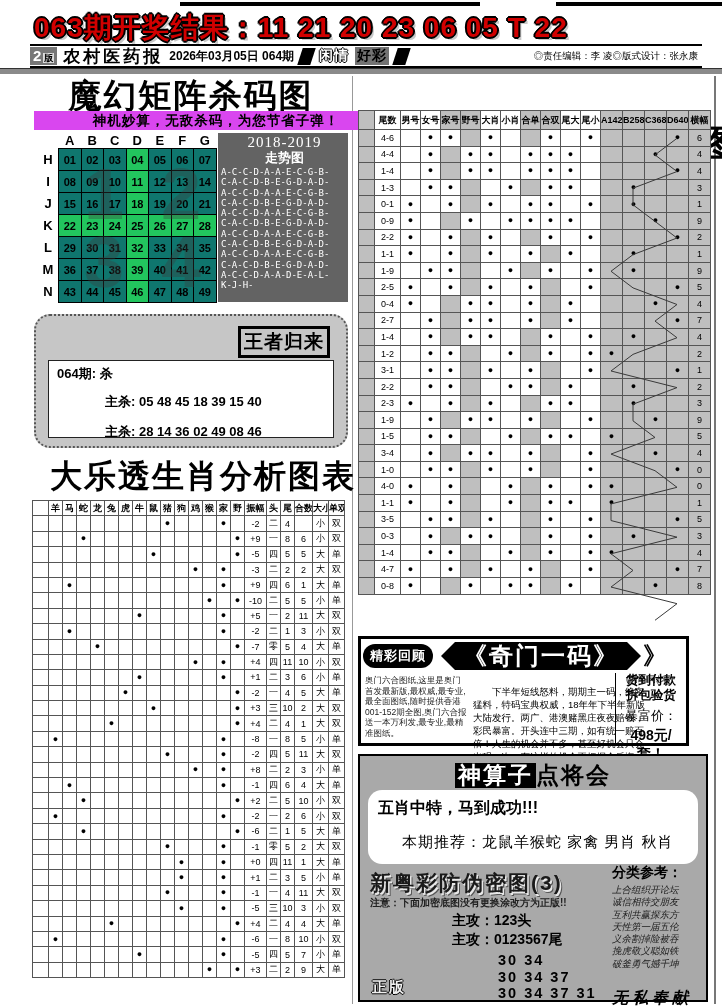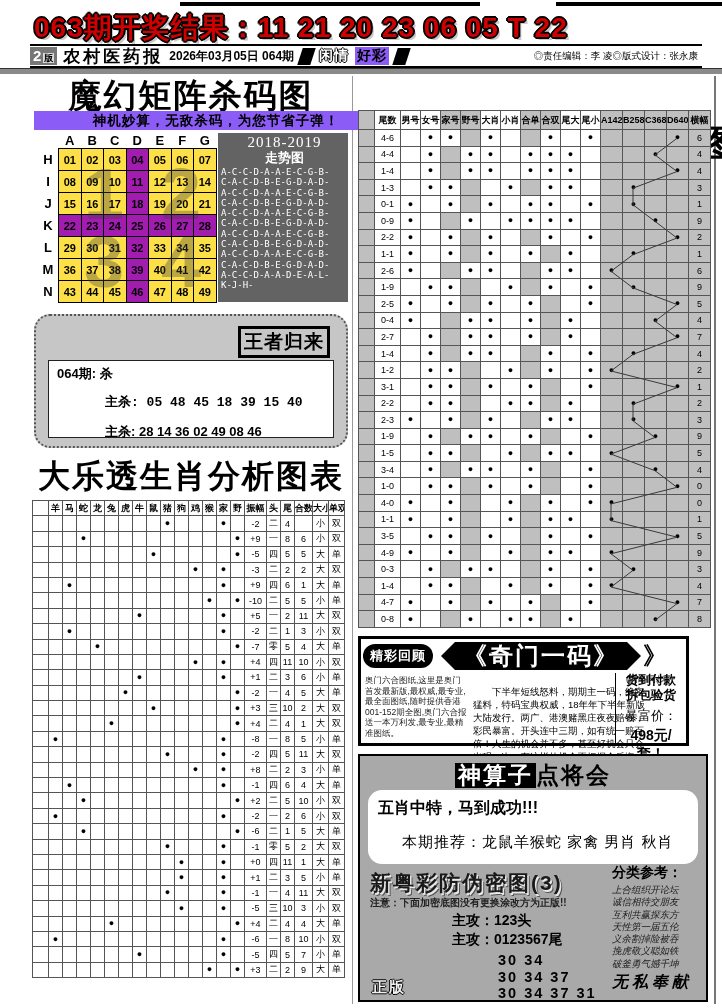--- a/index.html
+++ b/index.html
@@ -16,59 +16,59 @@
   .mast{position:absolute;top:44px;left:30px;width:672px;height:20px;border-top:2px solid #000;
     border-bottom:2px solid #000;display:flex;align-items:center;gap:6px;background:#fff;}
   .pagebox{background:#777;color:#fff;font-weight:900;font-size:15px;padding:0 3px;height:18px;
     line-height:18px;}
   .pagebox .ban{color:#000;font-size:9px;background:#ddd;padding:0 1px;margin-left:2px;}
   .paper{font-family:"Liberation Serif",serif;font-weight:900;font-size:17px;letter-spacing:3px;}
   .dateline{font-size:12px;font-weight:bold;}
   .wedge{display:inline-block;width:13px;height:17px;background:#000;transform:skewX(-18deg);}
   .xq{font-weight:bold;font-size:14px;color:#fff;letter-spacing:1px;
     text-shadow:-1px 0 #000,1px 0 #000,0 -1px #000,0 1px #000;}
-  .hc{font-weight:bold;font-size:14px;background:#8b5cf6;padding:0 2px;letter-spacing:1px;}
+  .hc{font-weight:bold;font-size:14px;background:#737373;padding:0 2px;letter-spacing:1px;}
   .editors{margin-left:auto;font-size:9.5px;display:flex;padding-right:4px;}
   .thickrule{position:absolute;top:68px;left:0;width:722px;height:5px;background:#8a8a8a;
     border-top:1.5px solid #333;}
   .vdiv{position:absolute;top:76px;width:1px;height:928px;background:#999;}
   .vdiv2{position:absolute;top:76px;width:2px;height:928px;background:#777;}
   
   .h-left{position:absolute;left:34px;width:314px;text-align:center;font-weight:900;
     letter-spacing:2px;white-space:nowrap;}
   .mx-title{top:74px;font-size:33px;}
-  .dlt-title{top:455px;font-size:32px;}
+  .dlt-title{top:455px;font-size:32px;margin-left:12px;}
   .qxc-title{position:absolute;left:368px;top:76px;width:358px;text-align:center;
     font-weight:900;font-size:37px;white-space:nowrap;margin-top:43px;}
-  .mx-sub{position:absolute;top:111px;left:34px;width:364px;height:19px;background:#8b5cf6;
+  .mx-sub{position:absolute;top:111px;left:34px;width:364px;height:19px;background:#d946ef;
     font-size:13.5px;font-weight:bold;text-align:center;line-height:19px;letter-spacing:1px;}
   
   .mx-wrap{position:absolute;top:133px;left:34px;width:314px;height:169px;}
   .mx-grid{border-collapse:collapse;table-layout:fixed;position:absolute;left:4px;top:0;}
   .mx-grid td{width:21.5px;height:21px;text-align:center;font-size:11px;padding:0;}
   .mx-grid td.lbl{border:none;font-weight:bold;font-size:13px;height:15px;width:20px;}
-  .mx-grid td.num{border:1.5px solid #000;font-weight:bold;background:#fde047;}
-  .mx-grid td.sh{background:#a21caf;}
+  .mx-grid td.num{border:1.5px solid #000;font-weight:bold;background:#0f766e;}
+  .mx-grid td.sh{background:#22c55e;}
   .wm{position:absolute;font-size:72px;font-weight:bold;color:rgba(60,60,60,0.35);
     z-index:5;pointer-events:none;line-height:1;}
   .trendpanel{position:absolute;left:184px;top:0;width:130px;height:169px;background:#636363;
     color:#fff;overflow:hidden;padding:1px 0 0 3px;box-sizing:border-box;}
   .tp-title{font-family:"Liberation Serif",serif;font-size:15px;text-align:center;letter-spacing:1px;}
   .tp-sub{font-weight:bold;font-size:13px;text-align:center;margin-top:-2px;}
   .tp-lines{font-family:"DejaVu Sans Mono",monospace;font-size:9px;line-height:10.3px;
     white-space:nowrap;}
   
   .zg-box{position:absolute;top:314px;left:34px;width:310px;height:130px;background:#c6c6c6;
     border:2px dotted #555;border-radius:16px;}
   .zg-title{position:absolute;left:22px;top:10px;font-size:25px;font-weight:900;letter-spacing:2px;}
   .zg-badge{position:absolute;right:16px;top:10px;font-size:19px;font-weight:900;
     border:3px solid #000;padding:0 3px;letter-spacing:1px;}
   .zg-inner{position:absolute;left:12px;right:12px;top:44px;bottom:8px;background:#fff;
     border:1.5px solid #222;font-size:13px;font-weight:bold;padding:4px 8px;box-sizing:border-box;}
-  .zg-inner .l2{margin:10px 0 0 48px;font-family:Liberation Mono, monospace;}
+  .zg-inner .l2{margin:10px 0 0 48px;}
   .zg-inner .l3{margin:12px 0 0 48px;}
   
   table.grid{border-collapse:collapse;table-layout:fixed;position:absolute;background:#fff;}
   table.grid td{border:1px solid #555;text-align:center;padding:0;overflow:hidden;
     font-size:9px;white-space:nowrap;}
   .dlt{left:32px;top:500px;width:312px;}
   .dlt td{height:14.4px;}
   .dlt td.hd{font-weight:bold;}
   .qxc{left:358px;top:110px;width:352px;}
   .qxc td{height:15.6px;}
@@ -112,21 +112,21 @@
   .ss-atk{position:absolute;left:92px;top:155px;font-size:14px;font-weight:bold;line-height:19px;}
   .ss-nums{position:absolute;left:138px;top:196px;font-size:14.5px;font-weight:bold;
     letter-spacing:2px;line-height:16.5px;}
   .ss-gen{position:absolute;left:12px;top:222px;font-size:15px;font-weight:900;color:#f0f0f0;
     letter-spacing:2px;text-shadow:1px 0 #000,-1px 0 #000,0 1px #000,0 -1px #000;}
   .ss-ref{position:absolute;left:252px;top:108px;width:95px;}
   .ss-reftitle{font-size:14px;font-weight:bold;margin-bottom:2px;}
   .ss-poem{font-family:"Liberation Serif",serif;font-style:italic;font-size:9.5px;
     line-height:12.3px;color:#1c1c1c;white-space:nowrap;}
   .ss-poemend{font-family:"Liberation Serif",serif;font-weight:900;font-style:italic;
-    font-size:16px;letter-spacing:4px;margin-top:2px;}
+    font-size:16px;letter-spacing:4px;margin-top:18px;}
 </style>
 </head>
 <body>
 
 <div class="page">
   <div class="topseg" style="left:180px;width:300px;"></div>
   <div class="topseg" style="left:556px;width:166px;"></div>
 
   <div class="result">063期开奖结果：11 21 20 23 06 05 T 22</div>
 
@@ -1198,39 +1198,20 @@
           <td class="dot">●</td>
           <td class="dot"></td>
           <td class="dot gry"></td>
           <td class="dot gry">●</td>
           <td class="dot gry"></td>
           <td class="dot gry"></td>
           <td class="gry">1</td>
         </tr>
         <tr>
           <td class="gry"></td>
-          <td>2-6</td>
-          <td class="dot">●</td>
-          <td class="dot"></td>
-          <td class="dot gry"></td>
-          <td class="dot">●</td>
-          <td class="dot">●</td>
-          <td class="dot"></td>
-          <td class="dot gry"></td>
-          <td class="dot">●</td>
-          <td class="dot">●</td>
-          <td class="dot"></td>
-          <td class="dot gry">●</td>
-          <td class="dot gry"></td>
-          <td class="dot gry"></td>
-          <td class="dot gry"></td>
-          <td class="gry">6</td>
-        </tr>
-        <tr>
-          <td class="gry"></td>
           <td>1-9</td>
           <td class="dot"></td>
           <td class="dot">●</td>
           <td class="dot">●</td>
           <td class="dot gry"></td>
           <td class="dot"></td>
           <td class="dot">●</td>
           <td class="dot gry"></td>
           <td class="dot">●</td>
           <td class="dot"></td>
@@ -1518,39 +1499,20 @@
           <td class="dot"></td>
           <td class="dot gry"></td>
           <td class="dot">●</td>
           <td class="dot"></td>
           <td class="dot">●</td>
           <td class="dot gry"></td>
           <td class="dot gry"></td>
           <td class="dot gry"></td>
           <td class="dot gry">●</td>
           <td class="gry">5</td>
-        </tr>
-        <tr>
-          <td class="gry"></td>
-          <td>4-9</td>
-          <td class="dot">●</td>
-          <td class="dot"></td>
-          <td class="dot">●</td>
-          <td class="dot gry"></td>
-          <td class="dot"></td>
-          <td class="dot">●</td>
-          <td class="dot gry"></td>
-          <td class="dot">●</td>
-          <td class="dot">●</td>
-          <td class="dot"></td>
-          <td class="dot gry">●</td>
-          <td class="dot gry"></td>
-          <td class="dot gry"></td>
-          <td class="dot gry"></td>
-          <td class="gry">9</td>
         </tr>
         <tr>
           <td class="gry"></td>
           <td>0-3</td>
           <td class="dot"></td>
           <td class="dot">●</td>
           <td class="dot gry"></td>
           <td class="dot">●</td>
           <td class="dot">●</td>
           <td class="dot"></td>

